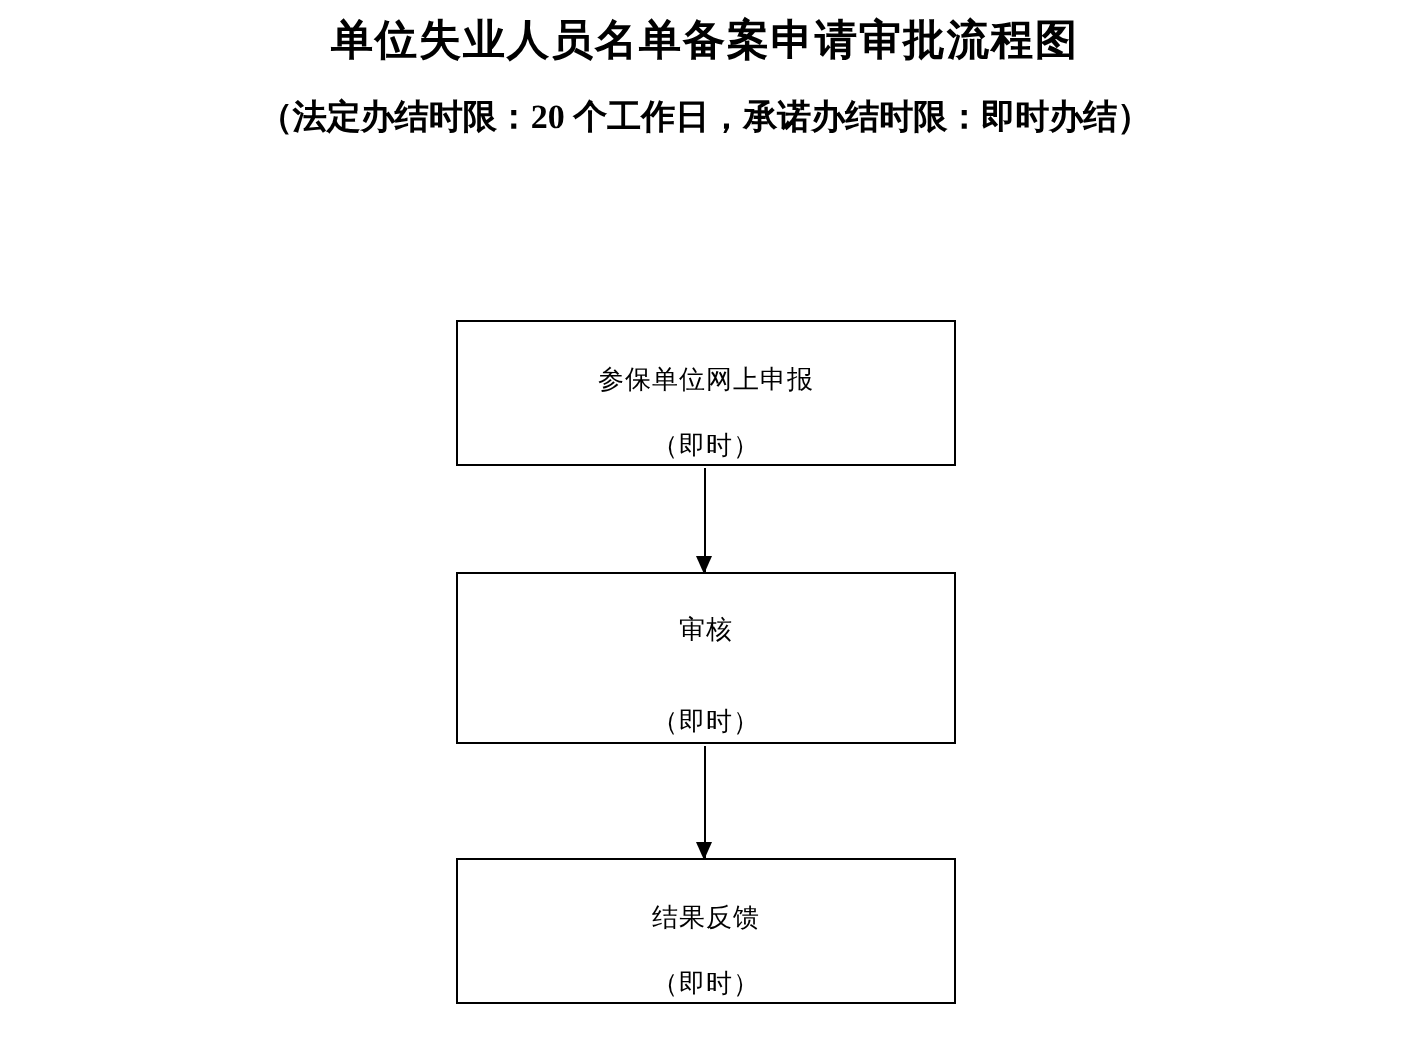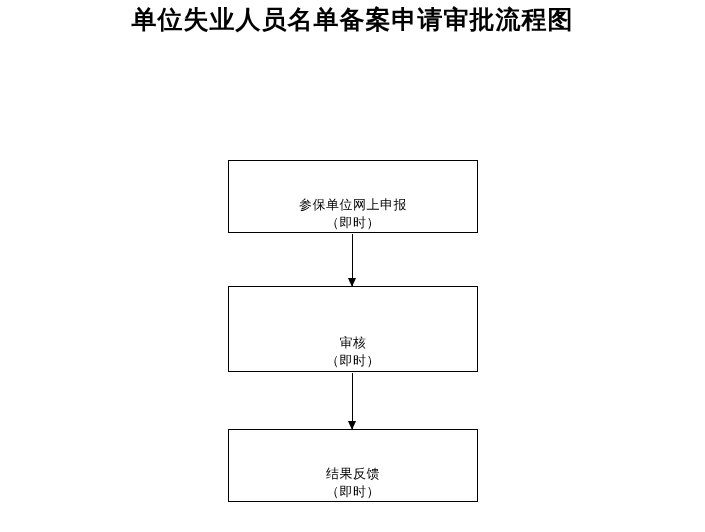--- a/index.html
+++ b/index.html
@@ -15,21 +15,21 @@
     overflow: hidden;
     position: relative;
   }
   .page {
     position: relative;
     width: 705px;
     height: 532px;
   }
   .title {
     text-align: center;
-    font-size: 25px;
+    font-size: 21px;
     font-weight: bold;
     letter-spacing: 1px;
     margin-top: 6px;
     line-height: 28px;
   }
   .subtitle {
     text-align: center;
     font-size: 17px;
     font-weight: bold;
     letter-spacing: 0px;
@@ -45,21 +45,21 @@
   .node {
     position: absolute;
     left: 228px;
     width: 250px;
     border: 1px solid #000000;
     box-sizing: border-box;
     background: #ffffff;
     display: flex;
     flex-direction: column;
     align-items: center;
-    justify-content: flex-end;
+    justify-content: space-between;
   }
   .node .label-main {
     font-size: 13px;
     line-height: 18px;
     margin-top: 20px;
     letter-spacing: 0.5px;
   }
   .node .label-sub {
     font-size: 13px;
     line-height: 18px;
@@ -87,20 +87,21 @@
   }
   #arrow-0 { top: 88px;  height: 52px; }
   #arrow-1 { top: 227px; height: 56px; }
 </style>
 </head>
 <body>
 
 <div class="page">
 
   <div class="title">单位失业人员名单备案申请审批流程图</div>
+  <div class="subtitle">（法定办结时限：20 个工作日，承诺办结时限：即时办结）</div>
 
   <div class="flow">
 
     <div class="node" id="node-0">
       <div class="label-main">参保单位网上申报</div>
       <div class="label-sub">（即时）</div>
     </div>
 
     <div class="arrow" id="arrow-0">
       <div class="head"></div>

